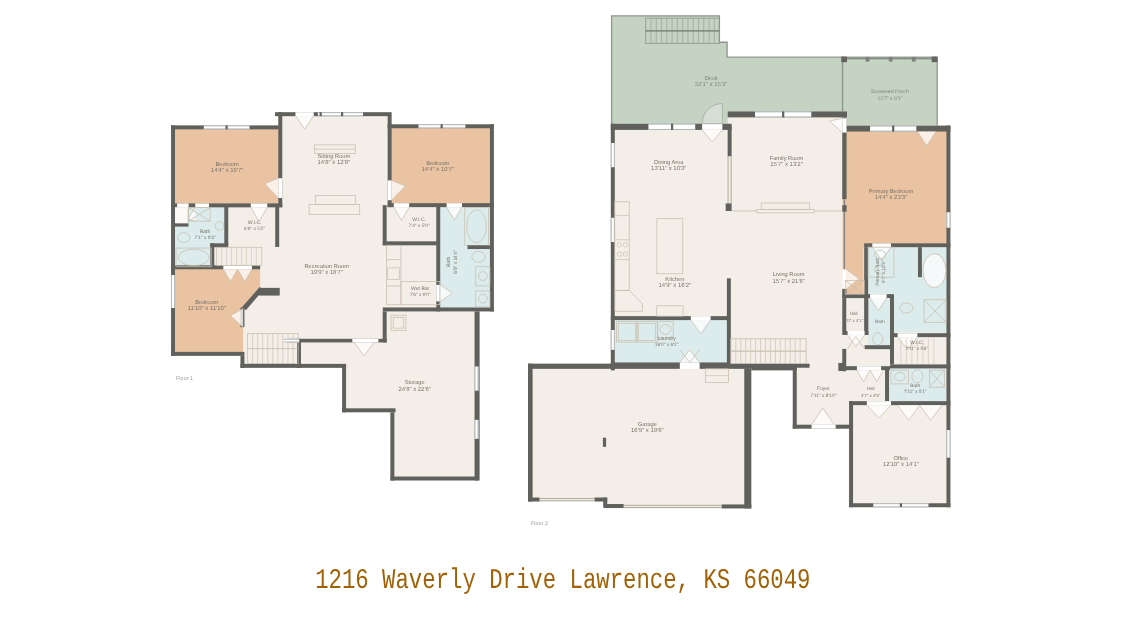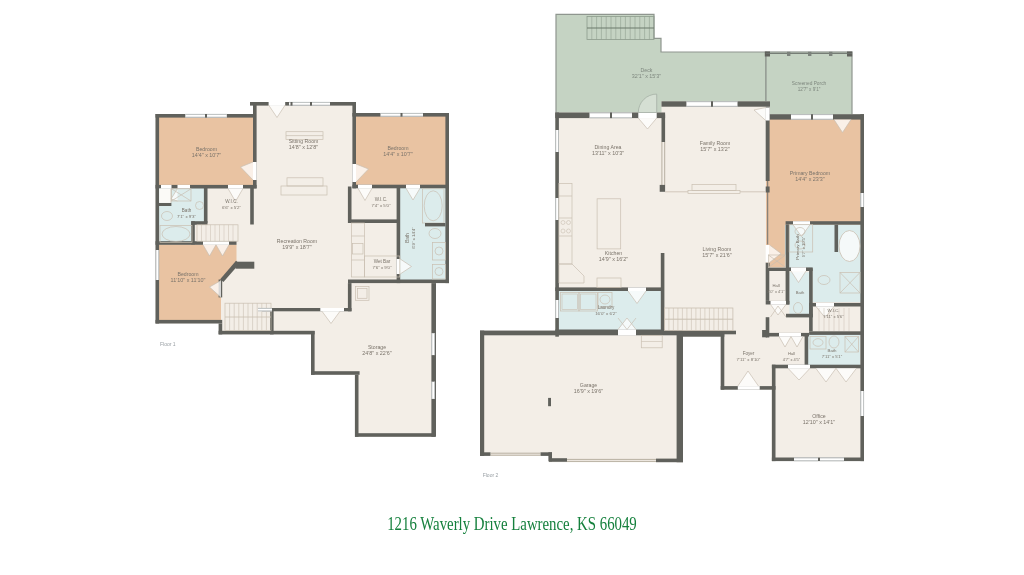--- a/index.html
+++ b/index.html
@@ -1,14 +1,14 @@
 <!DOCTYPE html>
 <html><head><meta charset="utf-8"><style>
 html,body{margin:0;padding:0;background:#fff;width:1024px;height:575px;overflow:hidden}
-.caption{position:absolute;left:0;top:513px;width:1024px;text-align:center;font-family:Liberation Serif, serif;font-size:19px;color:#15803d}
+.caption{position:absolute;left:0;top:513px;width:1024px;text-align:center;font-family:Liberation Mono, monospace;font-size:26px;color:#a16207}
 .caption span{display:inline-block;transform:scaleX(0.78);transform-origin:center;white-space:nowrap}
 </style></head><body>
 <svg width="1024" height="575" viewBox="0 0 1024 575">
 <path d="M155.5,114 L253,114 L253,102 L356,102 L356,113 L449,113 L449,283.1 L435,283.1 L435,436.8 L355,436.8 L355,374.8 L311,374.8 L311,334.4 L218.8,334.4 L218.8,323.5 L155.5,323.5 Z" fill="#f3eee7"></path>
 <rect x="157" y="115.5" width="98" height="71.5" fill="#e9c3a2"></rect>
 <rect x="353" y="114.5" width="94" height="72.0" fill="#e9c3a2"></rect>
 <polygon points="157,244.5 236.5,244.5 236.5,262.5 221,280.5 221,321.5 157,321.5" fill="#e9c3a2"></polygon>
 <path d="M159,187 L206.5,187 L206.5,223 L194.5,223 L194.5,244 L159,244 Z" fill="#dcecec"></path>
 <rect x="400" y="186.5" width="47" height="95.0" fill="#dcecec"></rect>
 <rect x="155.5" y="114" width="97.8" height="3.6" fill="#60615c"></rect>

